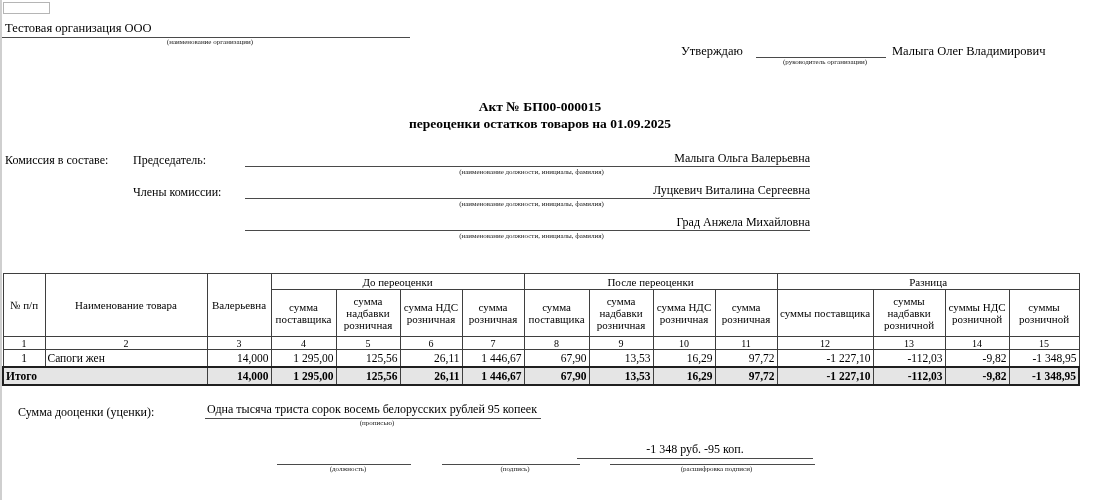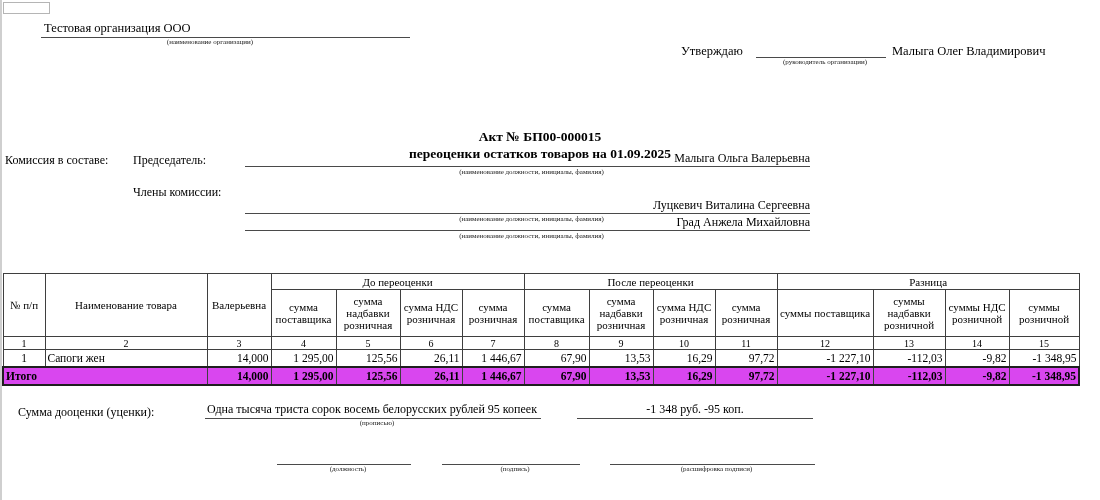--- a/index.html
+++ b/index.html
@@ -10,62 +10,62 @@
   .abs { position:absolute; }
   .left-edge { position:absolute; left:0; top:0; width:2px; height:500px; background:#cfcfcf; }
   .cell-cursor { position:absolute; left:3px; top:2px; width:45px; height:10px;
     background:#fff; border:1px solid #b5b5b5; }
 
   .txt { font-size:12.5px; line-height:15px; white-space:nowrap; }
   .caption { font-size:7px; line-height:9px; text-align:center; color:#1a1a1a; white-space:nowrap; overflow:hidden;padding-left:8px; }
   .uline { border-bottom:1.5px solid #4a4a4a; }
 
   .org-block { left:2px; top:20px; width:408px; }
-  .org-name { font-size:12.5px; line-height:16px; padding:0 0 1px 3px; white-space:nowrap;margin-left:39px; }
+  .org-name { font-size:12.5px; line-height:16px; padding:0 0 1px 3px; white-space:nowrap; }
 
   .approve-label { left:681px; top:44px; }
   .approve-line { left:756px; top:43px; width:130px; }
   .approve-line .sig-space { height:14px; }
   .approver-name { left:892px; top:44px; }
 
   .title-line { left:0; top:98px; width:1080px; text-align:center;
-    font-weight:bold; font-size:13.5px; line-height:17px;margin-top:30px; }
+    font-weight:bold; font-size:13.5px; line-height:17px; }
   .title-line2 { top:115px; }
 
   .commission-label { left:5px; top:153px; font-size:12px; }
   .chairman-label { left:133px; top:153px; font-size:12px; }
   .members-label { left:133px; top:185px; font-size:12px; }
   .name-block { position:absolute; left:245px; width:565px; }
-  .nb1 { top:150px; } .nb2 { top:197px; } .nb3 { top:214px; }
+  .nb1 { top:150px; } .nb2 { top:182px; } .nb3 { top:214px; }
   .name-text { font-size:12px; line-height:16px; height:16px; padding-left:6px; white-space:nowrap;text-align:right; }
   .name-block .caption { margin-top:1px; }
 
   .basis { left:5px; top:256px; font-size:12px; white-space:nowrap; }
 
   
   .grid { position:absolute; left:2px; top:273px; border-collapse:collapse; table-layout:fixed; width:1076px; }
   .grid td { border:1px solid #3f3f3f; font-size:11px; line-height:12px;
     padding:0 2px; vertical-align:middle; overflow:hidden; }
   .hc { text-align:center; overflow-wrap:break-word; word-break:break-word; }
   .row-group td { height:15px; }
   .row-sub td { height:46px; }
   .row-colnum td { height:12px; font-size:10px; line-height:11px; text-align:center; }
   .row-data td { height:16px; font-size:11.5px; }
   .num { text-align:right; padding-right:3px; }
   .cell-left { text-align:left; padding-left:4px; white-space:nowrap; }
-  .row-total td { height:16px; font-size:11.5px; font-weight:bold; background:#d946ef;
+  .row-total td { height:16px; font-size:11.5px; font-weight:bold; background:#e5e5e5;
     border-top:2px solid #1f1f1f; border-bottom:2px solid #1f1f1f; }
   .row-total td:first-child { border-left:2px solid #1f1f1f; }
   .row-total td:last-child { border-right:2px solid #1f1f1f; }
 
   .sum-label { left:18px; top:405px; font-size:12px; }
   .sum-words-block { left:205px; top:401px; width:336px; }
   .sum-words { font-size:12px; line-height:17px; height:17px; padding-left:2px; white-space:nowrap; overflow:hidden; }
   .sum-digits-block { left:577px; top:401px; width:236px; }
-  .sum-digits { font-size:12px; line-height:17px; height:17px; text-align:center; white-space:nowrap; }
+  .sum-digits { font-size:12px; line-height:17px; height:17px; text-align:center; white-space:nowrap;margin-top:40px; }
 
   .mol-label { left:5px; top:451px; font-size:12px; }
   .sig-block { position:absolute; top:452px; }
   .sig1 { left:277px; width:134px; }
   .sig2 { left:442px; width:138px; }
   .sig3 { left:610px; width:205px; }
   .sig-space { height:12px; }
 </style>
 </head>
 <body>

